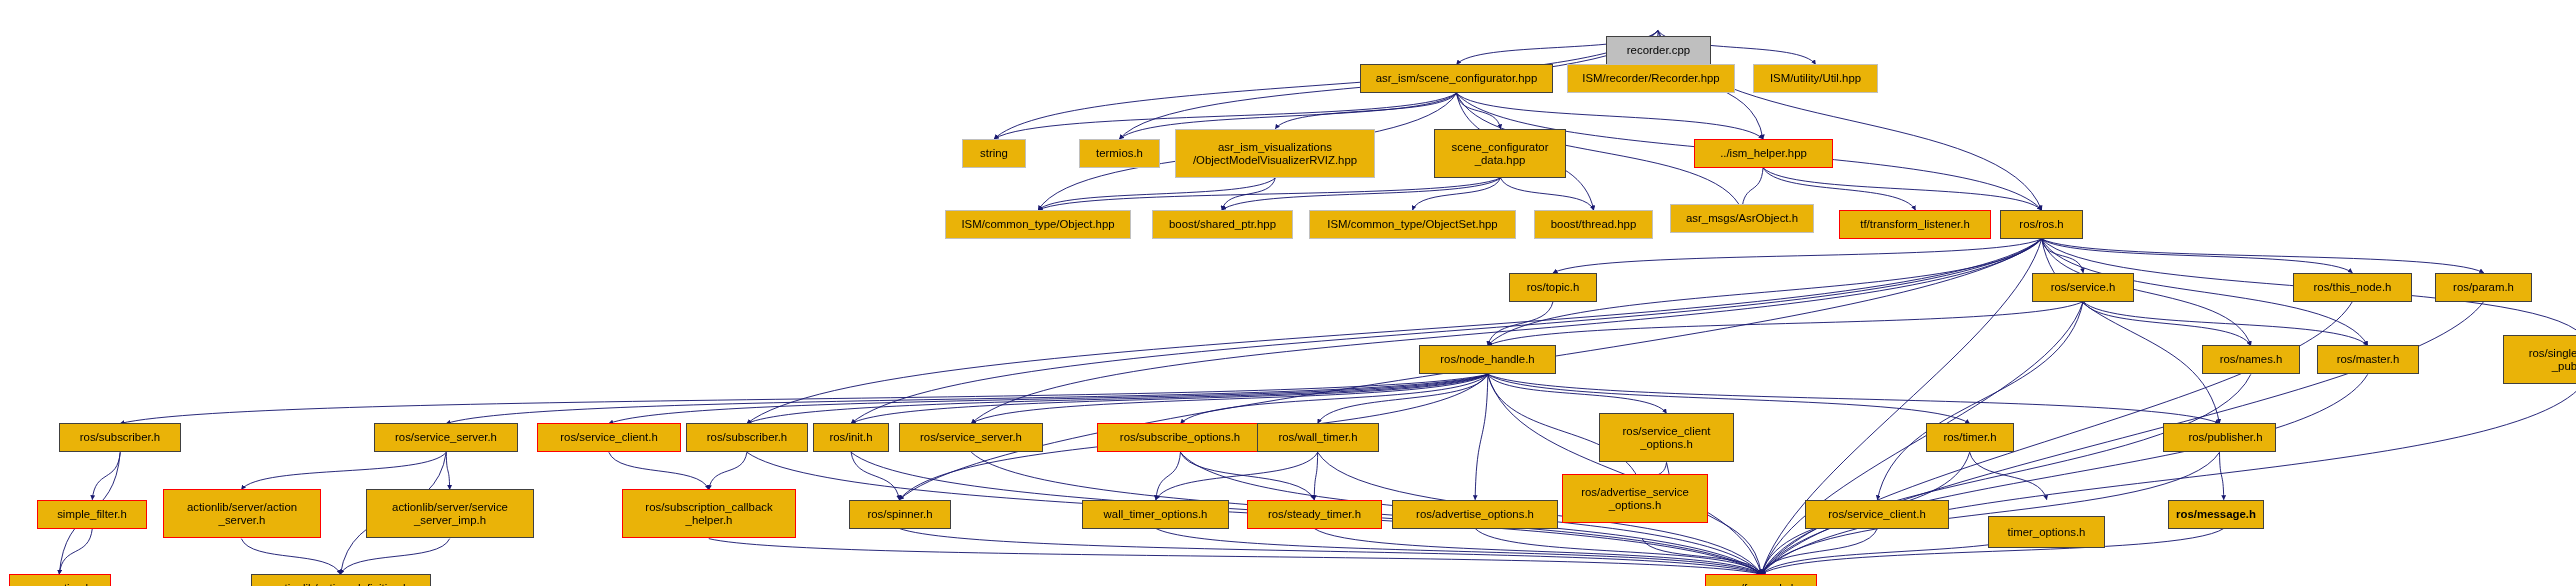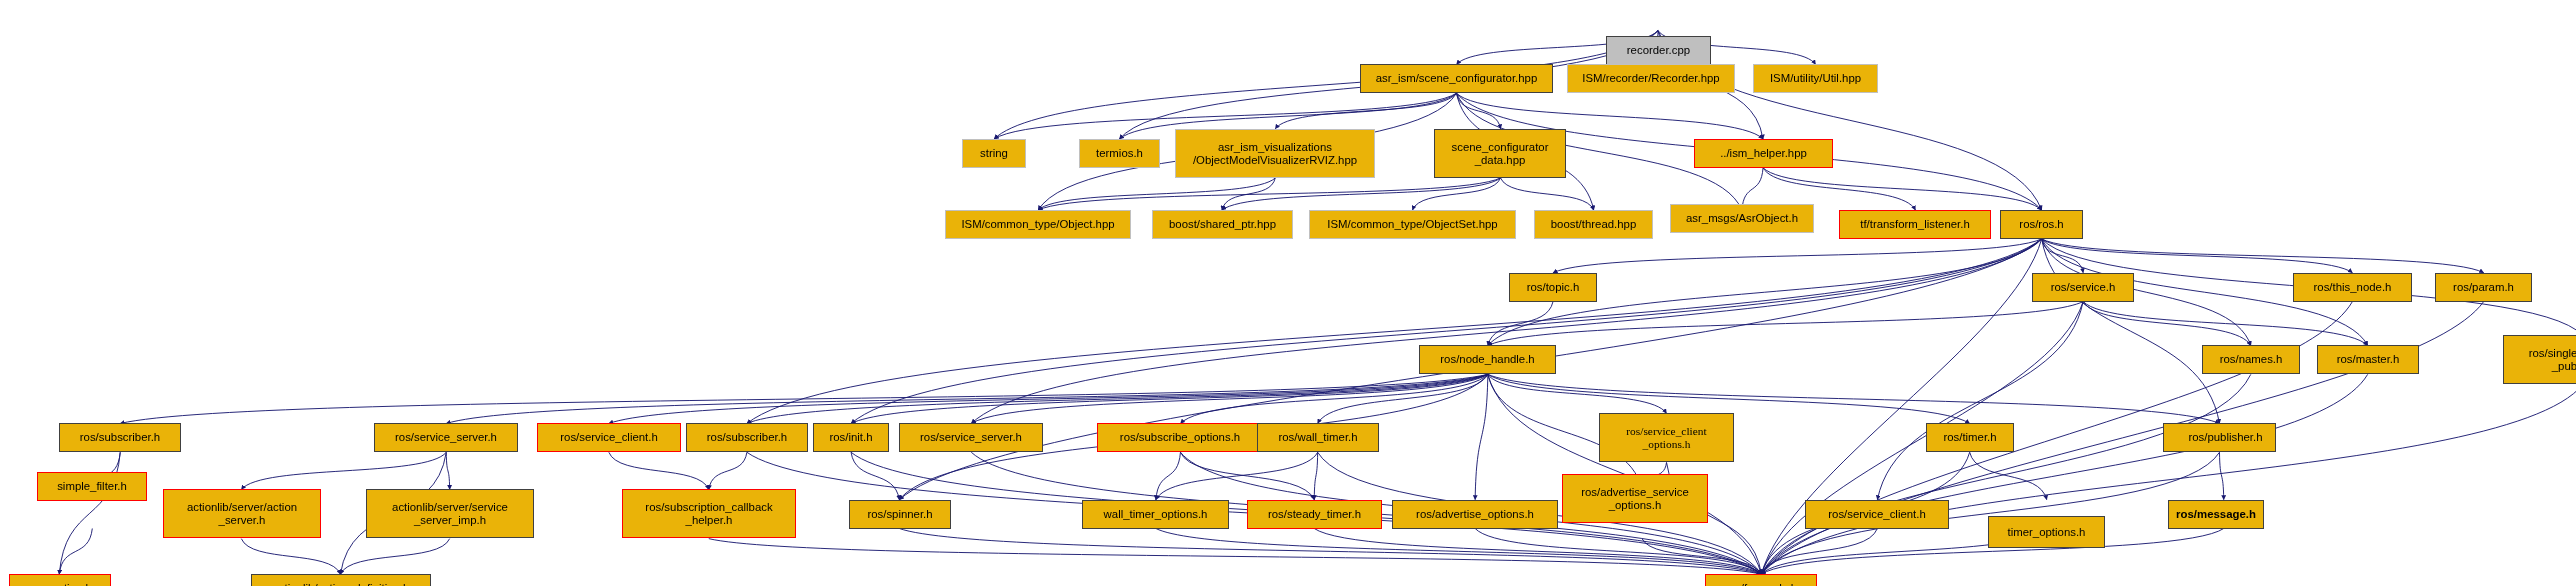--- a/index.html
+++ b/index.html
@@ -175,25 +175,25 @@
 _publisher.h</div>
       <div class="node n-dark" style="left: 1419px; top: 345px; width: 137px; height: 29px;">ros/node_handle.h</div>
       <div class="node n-dark" style="left: 59px; top: 423px; width: 122px; height: 29px;">ros/subscriber.h</div>
       <div class="node n-dark" style="left: 374px; top: 423px; width: 144px; height: 29px;">ros/service_server.h</div>
       <div class="node n-red" style="left: 537px; top: 423px; width: 144px; height: 29px;">ros/service_client.h</div>
       <div class="node n-dark" style="left: 686px; top: 423px; width: 122px; height: 29px;">ros/subscriber.h</div>
       <div class="node n-dark" style="left: 813px; top: 423px; width: 76px; height: 29px;">ros/init.h</div>
       <div class="node n-dark" style="left: 899px; top: 423px; width: 144px; height: 29px;">ros/service_server.h</div>
       <div class="node n-red" style="left: 1097px; top: 423px; width: 166px; height: 29px;">ros/subscribe_options.h</div>
       <div class="node n-dark" style="left: 1257px; top: 423px; width: 122px; height: 29px;">ros/wall_timer.h</div>
-      <div class="node n-dark" style="left: 1599px; top: 413px; width: 135px; height: 49px; font-family: Liberation Serif, serif;">ros/service_client
+      <div class="node n-dark" style="left: 1599px; top: 413px; width: 135px; height: 49px;">ros/service_client
 _options.h</div>
       <div class="node n-dark" style="left: 1926px; top: 423px; width: 88px; height: 29px;">ros/timer.h</div>
       <div class="node n-dark" style="left: 2163px; top: 423px; width: 113px; height: 29px; padding-left: 12px;">ros/publisher.h</div>
-      <div class="node n-red" style="left: 37px; top: 472px; width: 110px; height: 29px;">simple_filter.h</div>
+      <div class="node n-red" style="left: 37px; top: 500px; width: 110px; height: 29px;">simple_filter.h</div>
       <div class="node n-red" style="left: 163px; top: 489px; width: 158px; height: 49px;">actionlib/server/action
 _server.h</div>
       <div class="node n-dark" style="left: 366px; top: 489px; width: 168px; height: 49px;">actionlib/server/service
 _server_imp.h</div>
       <div class="node n-red" style="left: 622px; top: 489px; width: 174px; height: 49px;">ros/subscription_callback
 _helper.h</div>
       <div class="node n-dark" style="left: 849px; top: 500px; width: 102px; height: 29px;">ros/spinner.h</div>
       <div class="node n-dark" style="left: 1082px; top: 500px; width: 147px; height: 29px;">wall_timer_options.h</div>
       <div class="node n-red" style="left: 1247px; top: 500px; width: 135px; height: 29px;">ros/steady_timer.h</div>
       <div class="node n-dark" style="left: 1392px; top: 500px; width: 166px; height: 29px;">ros/advertise_options.h</div>

